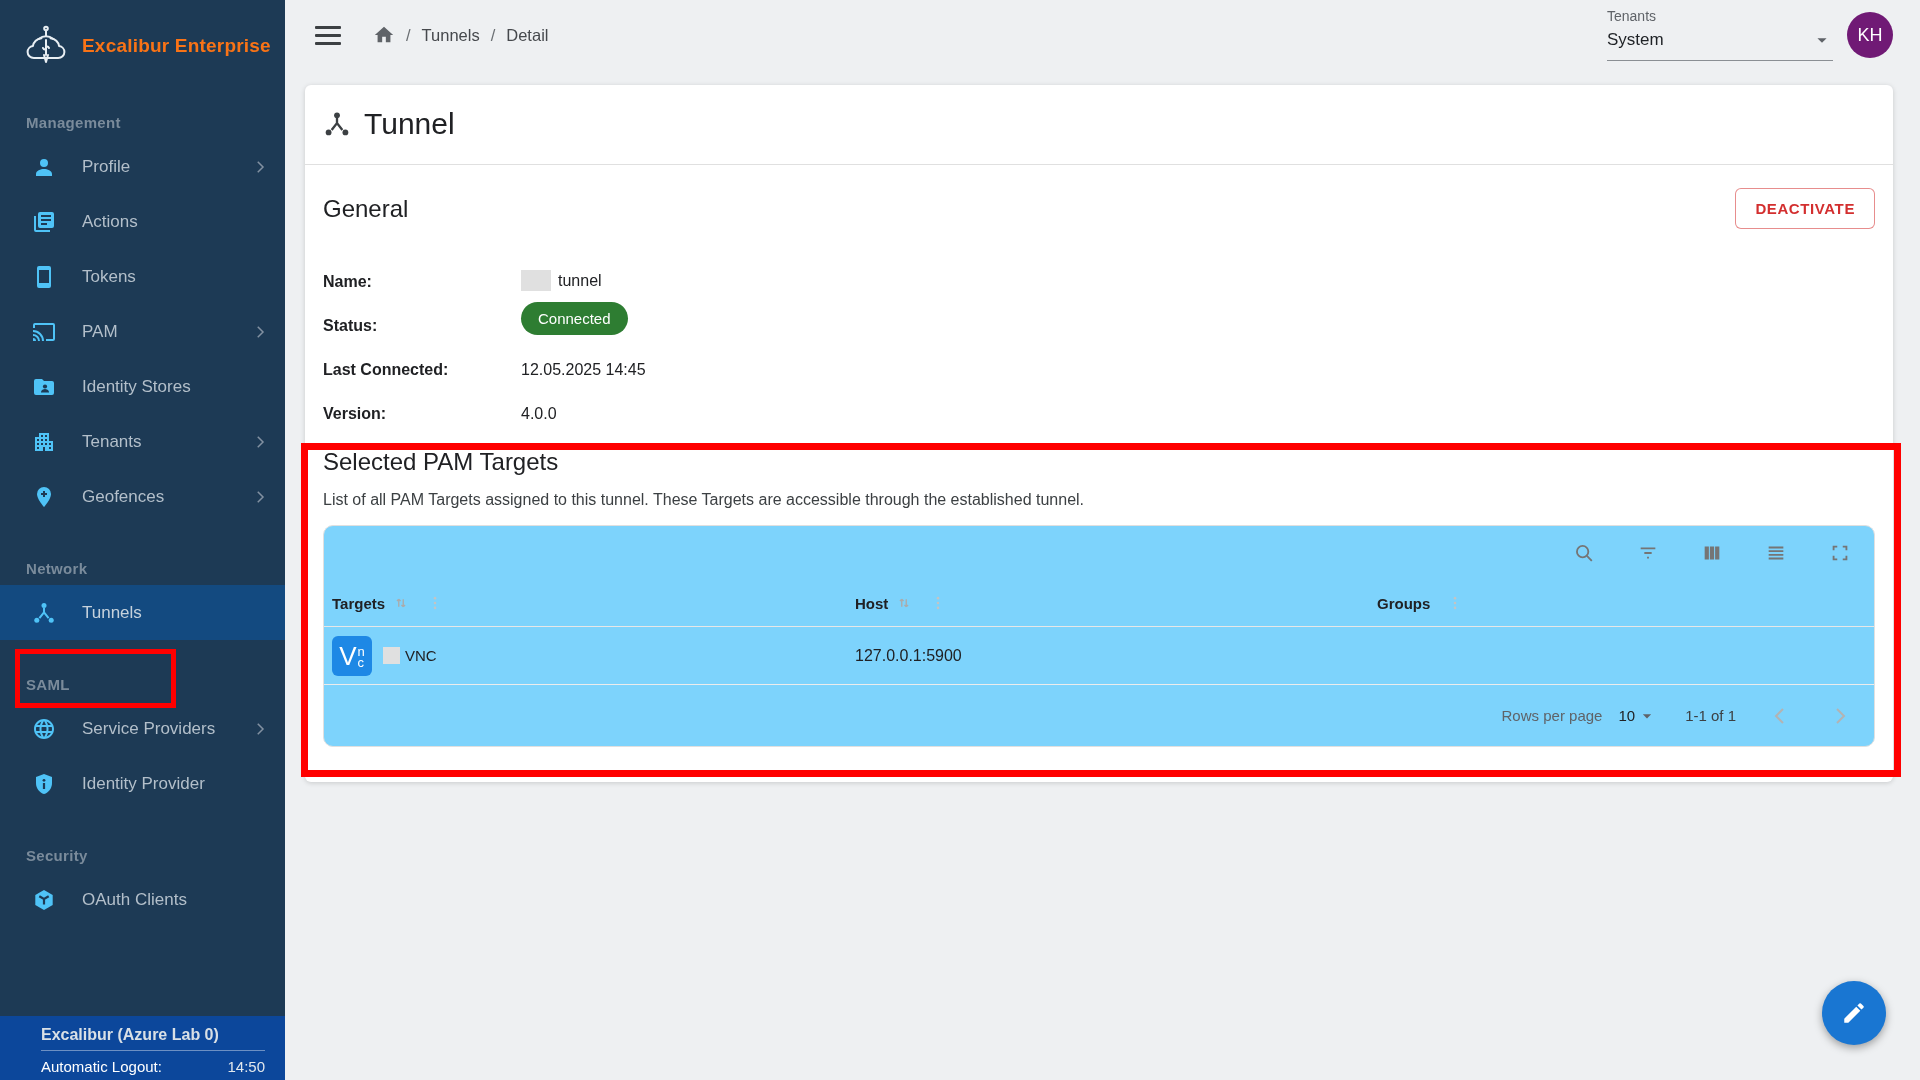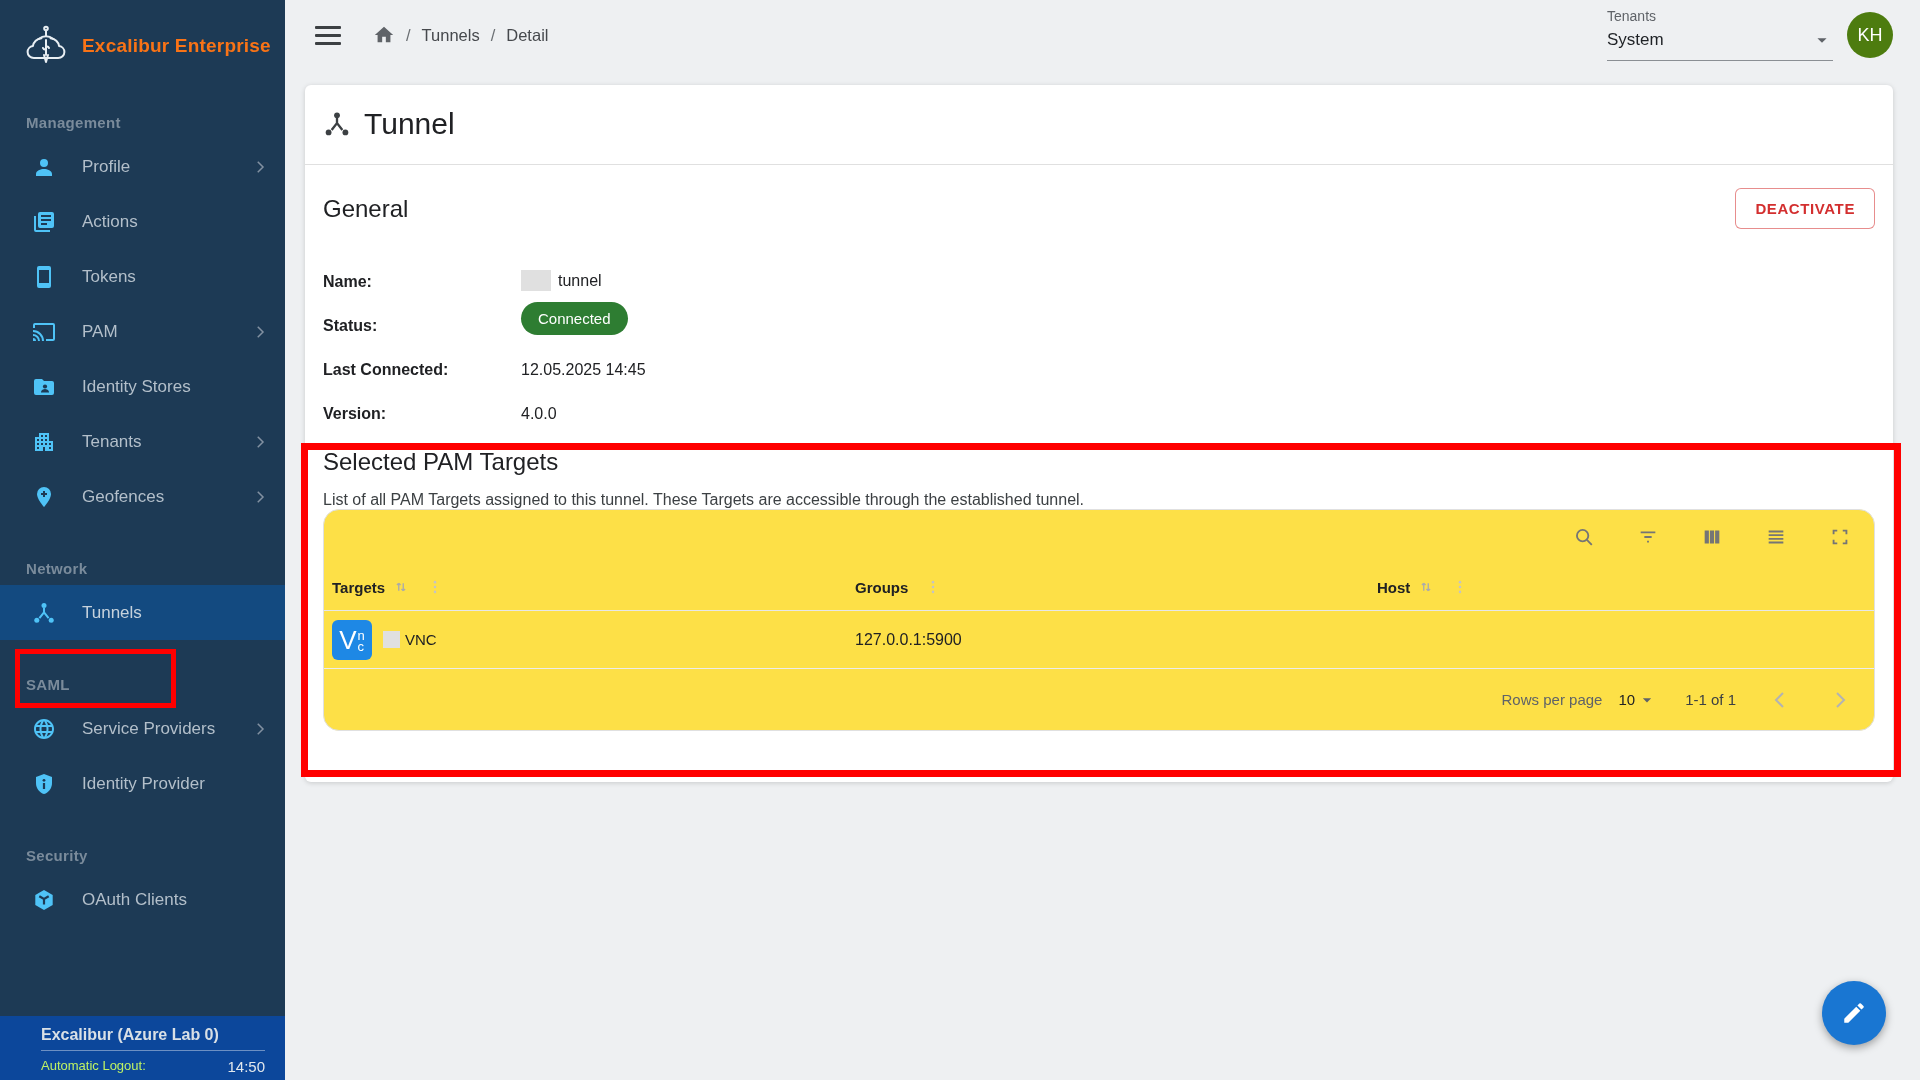--- a/index.html
+++ b/index.html
@@ -16,41 +16,41 @@
   .nav-item .icn { width:24px; height:24px; color:#4fc3f7; margin-right:26px; flex:none; }
   .nav-label { font-size:17px; color:#b3bfca; }
   .nav-chevron { position:absolute; right:16px; width:18px; height:18px; color:#8291a1; }
   .nav-item.active { background:#134a80; }
   .nav-item.active .nav-label { color:#c6d2dc; }
   .mt44{margin-top:44px}.mt8{margin-top:8px}.mt36{margin-top:36px}
   .side-footer { position:absolute; left:0; bottom:0; width:285px; height:64px; background:#0c479b;padding-left:21px; }
   .env-name { font-size:16px; font-weight:700; color:#d9e0e6; padding:10px 20px 6px; }
   .side-footer hr { border:none; border-top:1px solid rgba(255,255,255,.4); margin:0 20px; }
   .logout-row { display:flex; justify-content:space-between; padding:7px 20px 0; }
-  .logout-label { font-size:13px; color:#bef264; }
+  .logout-label { font-size:15px; color:#ffffff; }
   .logout-time { font-size:15px; color:#e2e8ed; }
 
   
   .red-box { position:absolute; border:5px solid #ff0000; pointer-events:none; z-index:20; }
   .red-box.sidebar-box { left:15px; top:649px; width:161px; height:59px; }
   .red-box.main-box { left:301px; top:443px; width:1600px; height:334px; border-width:7px; }
 
   
   .main { position:absolute; left:285px; top:0; width:1635px; height:1080px; }
   .hamburger { position:absolute; left:30px; top:22px; width:30px; height:26px; display:flex; flex-direction:column; justify-content:center; gap:5px; cursor:pointer; background:none; border:none; }
   .hamburger span { display:block; width:26px; height:3px; background:#3c4043; border-radius:1px; }
   .breadcrumb { position:absolute; left:88px; top:24px; display:flex; align-items:center; gap:11px; color:#5f6368; }
   .breadcrumb .crumb { font-size:16.5px; color:#46494d; }
   .breadcrumb .sep { font-size:16.5px; color:#6b6f73; }
   .tenant-select { position:absolute; left:1322px; top:8px; width:226px; border-bottom:1px solid #8a8f94; padding-bottom:9px; cursor:pointer; }
   .tenant-label { font-size:14px; color:#5f6368; }
   .tenant-value-row { display:flex; align-items:center; justify-content:space-between; margin-top:5px; }
   .tenant-value { font-size:17px; color:#1f2226; }
   .tenant-arrow { width:22px; height:22px; color:#5f6368; }
-  .avatar { position:absolute; left:1562px; top:12px; width:46px; height:46px; border-radius:50%; background:#4d7c0f; color:#fff; display:flex; align-items:center; justify-content:center; font-size:18px; font-weight:500; cursor:pointer; }
+  .avatar { position:absolute; left:1562px; top:12px; width:46px; height:46px; border-radius:50%; background:#701a75; color:#fff; display:flex; align-items:center; justify-content:center; font-size:18px; font-weight:500; cursor:pointer; }
 
   .card { position:absolute; left:20px; top:85px; width:1588px; height:697px; background:#fff; border-radius:6px; box-shadow:0 1px 5px rgba(0,0,0,.16); padding:16px 18px 0; }
   .title-row { display:flex; align-items:center; gap:13px; margin-top:6px; }
   .title-row .icn { width:28px; height:28px; color:#3c4043; }
   .page-title { font-size:30px; font-weight:400; color:#202124; }
   .page-subtitle { font-size:16px; color:#3c4043; margin-top:15px; }
   .divider { border:none; border-top:1px solid #e0e0e0; margin:23px -18px 0; }
   .general-header { display:flex; align-items:center; justify-content:space-between; margin-top:23px; }
   .h2 { font-size:24px; font-weight:400; color:#202124; }
   .deactivate-btn { background:#fff; border:1px solid rgba(211,47,47,.55); color:#d32f2f; font-family:inherit; font-size:15px; font-weight:700; letter-spacing:.6px; padding:11px 19px; border-radius:6px; cursor:pointer; }
@@ -58,21 +58,21 @@
   .field-row { display:flex; align-items:flex-end; height:44px; }
   .field-label { width:198px; font-size:16px; font-weight:700; color:#202124; flex:none; }
   .field-value { font-size:16px; color:#202124; display:flex; align-items:center; }
   .redact { background:#e0e0e0; display:inline-block; }
   .redact.name { width:30px; height:21px; margin-right:7px; }
   .redact.cell { width:17px; height:17px; margin-right:5px; }
   .status-pill { background:#2e7d32; color:#fff; font-size:15px; padding:8px 17px; border-radius:17px; }
 
   .targets-heading { margin-top:25px; }
   .targets-desc { font-size:16px; color:#3c4043; margin-top:15px; }
-  .table-card { border:1px solid #e0e0e0; border-radius:16px; overflow:hidden; background:#fde047; }
+  .table-card { margin-top:16px; border:1px solid #e0e0e0; border-radius:10px; overflow:hidden; background:#7dd3fc; }
   .table-toolbar { height:54px; display:flex; align-items:center; justify-content:flex-end; gap:40px; padding-right:21px; }
   .tool-btn { background:none; border:none; width:24px; height:24px; color:#757575; cursor:pointer; padding:0; }
   .tool-btn svg { width:22px; height:22px; }
   .grid-row { display:grid; grid-template-columns:523px 522px 1fr; align-items:center; }
   .thead { height:47px; border-bottom:1px solid #e7e7e7; }
   .th-cell { display:flex; align-items:center; gap:7px; padding-left:8px; }
   .th-label { font-size:15px; font-weight:700; color:#202124; }
   .sort-icn { width:18px; height:18px; color:#ababab; cursor:pointer; }
   .dots-icn { width:18px; height:18px; color:#c4c4c4; margin-left:9px; cursor:pointer; }
   .tbody-row { height:58px; border-bottom:1px solid #ececec; cursor:pointer; }
@@ -381,36 +381,36 @@
           </span>
           <span class="dots-icn">
             <svg viewBox="0 0 24 24" fill="currentColor">
                 <circle cx="12" cy="5.5" r="1.7"></circle>
                 <circle cx="12" cy="12" r="1.7"></circle>
                 <circle cx="12" cy="18.5" r="1.7"></circle>
               </svg>
           </span>
         </div>
         <div class="th-cell">
-          <span class="th-label">Groups</span>
+          <span class="th-label">Host</span>
+          <span class="sort-icn">
+            <svg viewBox="0 0 24 24" fill="none" stroke="currentColor" stroke-width="1.8">
+                <path d="M9 17V7M9 7L6.6 9.4M9 7l2.4 2.4M15 7v10m0 0l-2.4-2.4M15 17l2.4-2.4"></path>
+              </svg>
+          </span>
           <span class="dots-icn">
             <svg viewBox="0 0 24 24" fill="currentColor">
                 <circle cx="12" cy="5.5" r="1.7"></circle>
                 <circle cx="12" cy="12" r="1.7"></circle>
                 <circle cx="12" cy="18.5" r="1.7"></circle>
               </svg>
           </span>
         </div>
         <div class="th-cell">
-          <span class="th-label">Host</span>
-          <span class="sort-icn">
-            <svg viewBox="0 0 24 24" fill="none" stroke="currentColor" stroke-width="1.8">
-                <path d="M9 17V7M9 7L6.6 9.4M9 7l2.4 2.4M15 7v10m0 0l-2.4-2.4M15 17l2.4-2.4"></path>
-              </svg>
-          </span>
+          <span class="th-label">Groups</span>
           <span class="dots-icn">
             <svg viewBox="0 0 24 24" fill="currentColor">
                 <circle cx="12" cy="5.5" r="1.7"></circle>
                 <circle cx="12" cy="12" r="1.7"></circle>
                 <circle cx="12" cy="18.5" r="1.7"></circle>
               </svg>
           </span>
         </div>
       </div>
 

